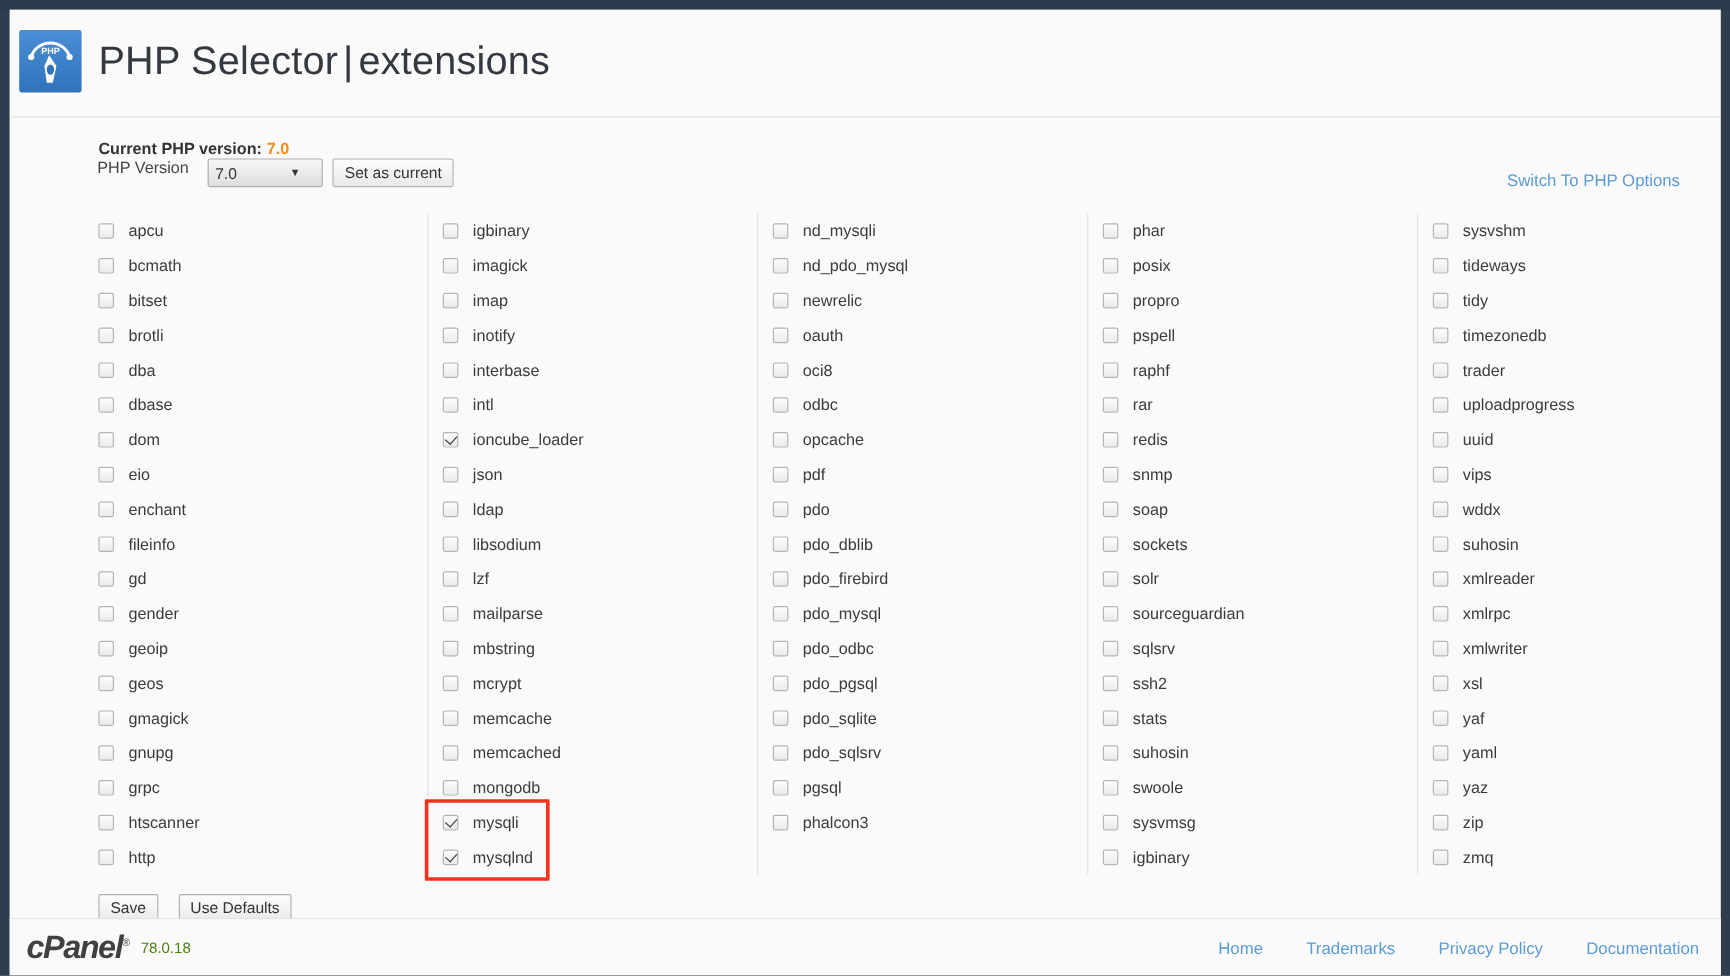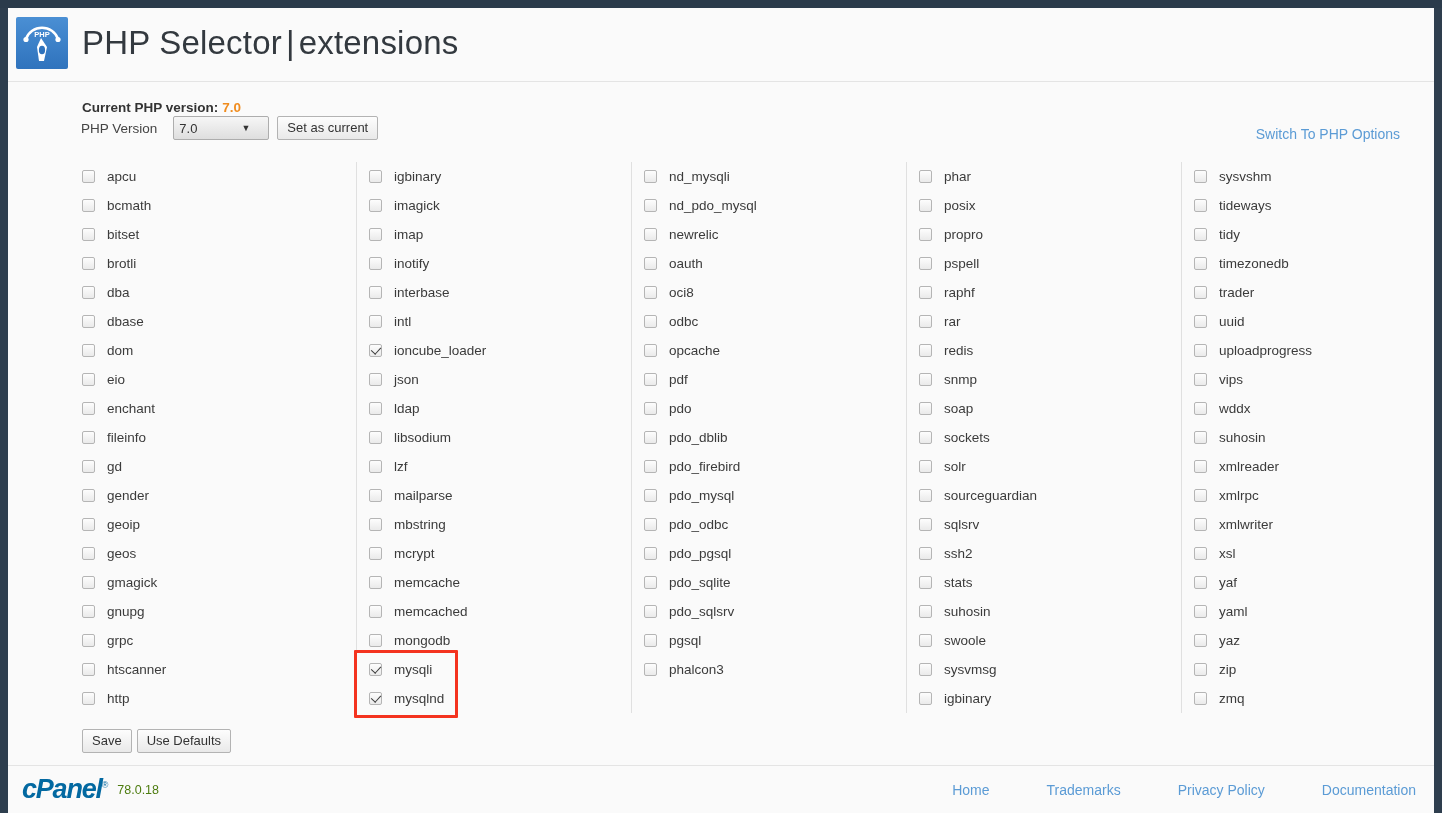--- a/index.html
+++ b/index.html
@@ -30,21 +30,21 @@
     background: #fafafa;
     overflow: hidden;
   }
 
   
   .app-header {
     display: flex;
     align-items: center;
     padding: 8px 0 12px 8px;
     border-bottom: 1px solid #e4e4e4;
-    height: 74px;
+    height: 90px;
   }
   .app-logo {
     width: 52px; height: 52px;
     flex: 0 0 52px;
     margin-right: 14px;
     border-radius: 2px;
     background: linear-gradient(180deg, #4a8fd4 0%, #2f73bd 100%);
     position: relative;
     overflow: hidden;
   }
@@ -69,21 +69,20 @@
     color: #333;
     margin-bottom: 1px;
   }
   .current-version .num {
     color: #f08c1e;
     font-weight: bold;
     margin-left: 4px;
   }
   .version-row {
     display: flex;
-    align-items: center;
     gap: 8px;
     margin-left: -1px;
   }
   .version-label {
     font-size: 13.5px;
     color: #444;
     padding-right: 8px;
   }
   .version-select {
     width: 96px;
@@ -175,59 +174,59 @@
     position: absolute;
     border: 3px solid #f4331f;
     pointer-events: none;
     border-radius: 1px;
   }
 
   
   .actions {
     padding: 16px 0 0 74px;
     display: flex;
-    gap: 5px;
+    gap: 17px;
   }
 
   
   .footer {
     position: absolute;
     left: 0; right: 0;
     bottom: 0;
     height: 48px;
     border-top: 1px solid #e4e4e4;
     background: #fafafa;
     display: flex;
     align-items: center;
     padding: 0 18px 0 14px;
   }
   .cpanel-logo {
     font-size: 27px;
     font-weight: bold;
     font-style: italic;
-    color: #0369a1;
+    color: #404040;
     letter-spacing: -1.2px;
     line-height: 1;
     position: relative;
   }
   .cpanel-logo .tm {
     font-size: 9px;
     font-style: normal;
     vertical-align: super;
     font-weight: normal;
   }
   .cp-version {
     font-size: 12.5px;
     color: #4d7c0f;
     margin-left: 10px;
   }
   .footer-links {
     margin-left: auto;
     display: flex;
-    gap: 57px;
+    gap: 36px;
   }
   .footer-links a {
     font-size: 14px;
     color: #5b9bd5;
     text-decoration: none;
   }
 </style>
 </head>
 <body>
 
@@ -594,25 +593,25 @@
         <div class="ext-item">
           <span class="cb"></span>
           <span class="ext-label">timezonedb</span>
         </div>
         <div class="ext-item">
           <span class="cb"></span>
           <span class="ext-label">trader</span>
         </div>
         <div class="ext-item">
           <span class="cb"></span>
+          <span class="ext-label">uploadprogress</span>
+        </div>
+        <div class="ext-item">
+          <span class="cb"></span>
           <span class="ext-label">uuid</span>
-        </div>
-        <div class="ext-item">
-          <span class="cb"></span>
-          <span class="ext-label">uploadprogress</span>
         </div>
         <div class="ext-item">
           <span class="cb"></span>
           <span class="ext-label">vips</span>
         </div>
         <div class="ext-item">
           <span class="cb"></span>
           <span class="ext-label">wddx</span>
         </div>
         <div class="ext-item">

